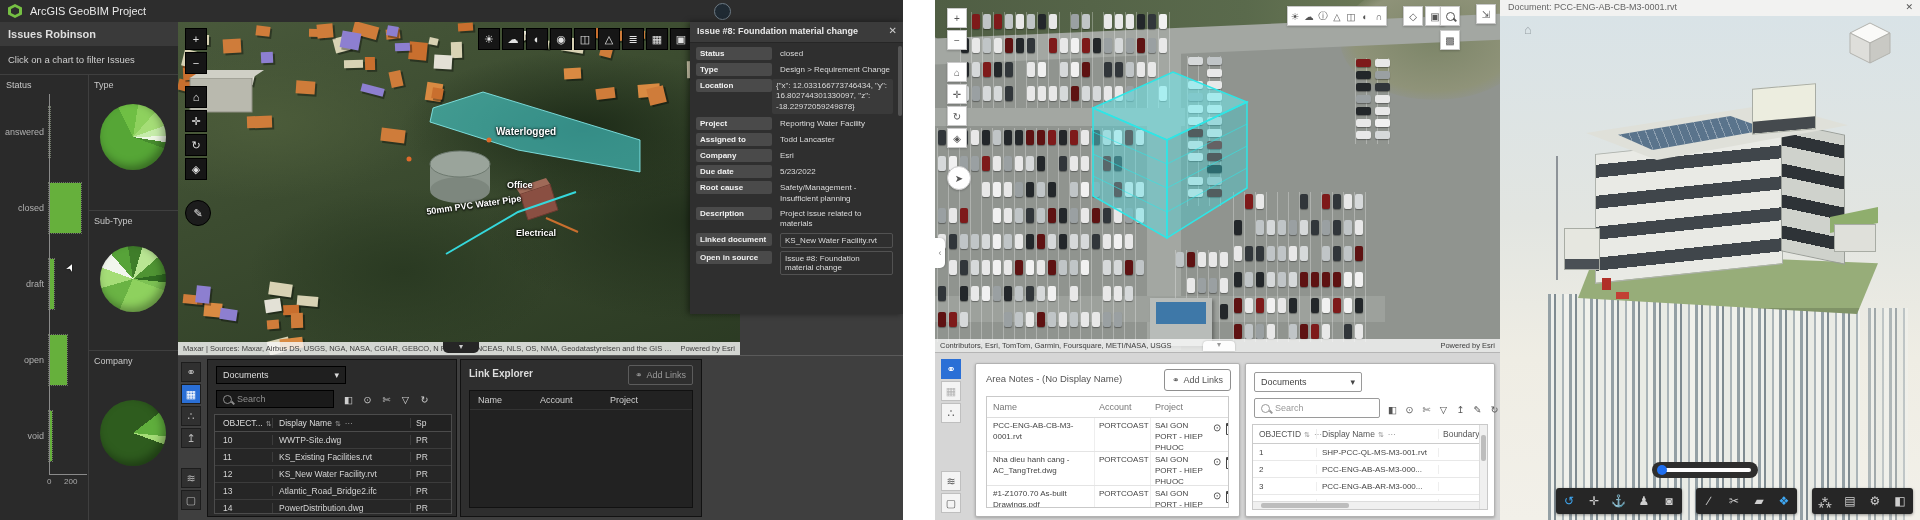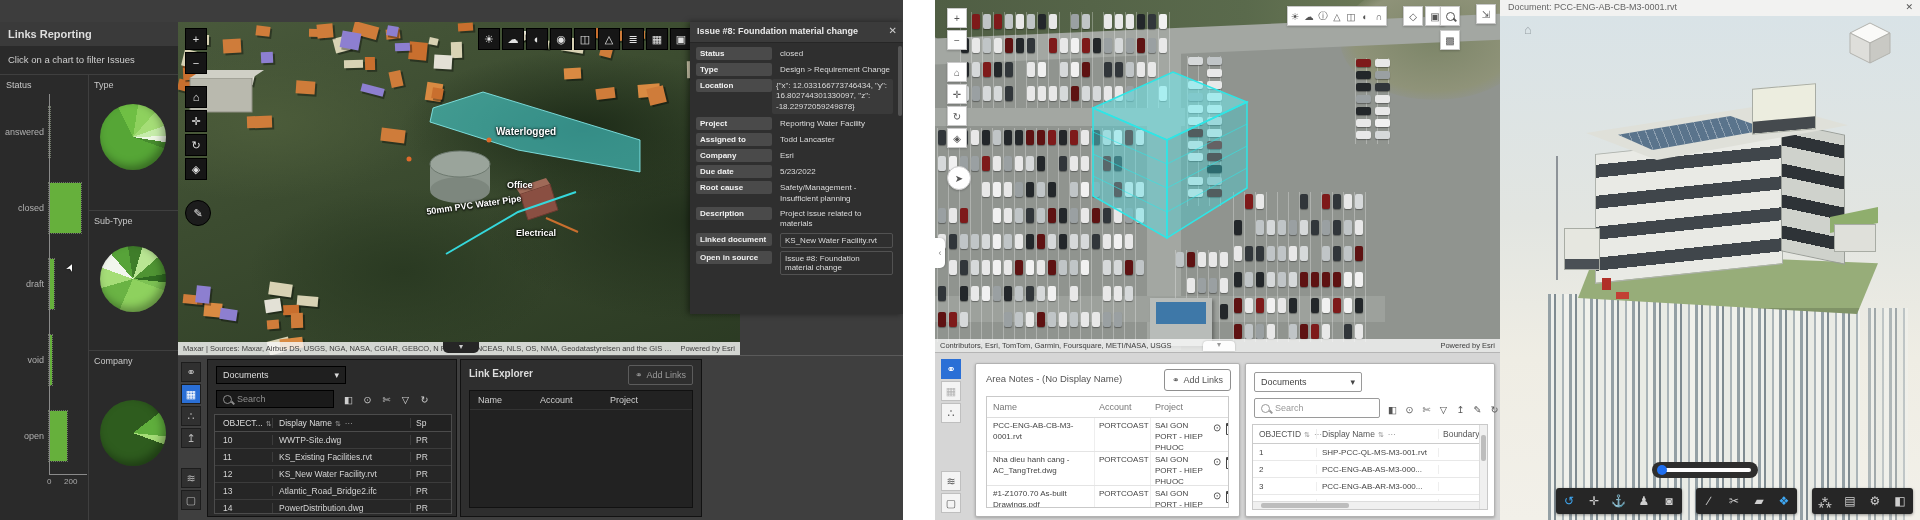--- a/index.html
+++ b/index.html
@@ -151,47 +151,54 @@
   #bim-slider{position:absolute;background:#2e2e2e;border-radius:8px;}
   #bim-slider .track{position:absolute;left:7px;right:7px;top:6px;height:4px;background:#fff;border-radius:2px;}
   #bim-slider .knob{position:absolute;left:5px;top:3px;width:10px;height:10px;border-radius:50%;background:#1f6ff0;}
 </style>
 </head>
 <body>
 
 <div id="screen">
 
   <div id="left-app">
+    <div id="l-header">
+      <div class="hexo">
+          <div class="hexi"></div>
+        </div>
+      <div id="l-title">ArcGIS GeoBIM Project</div>
+      <div id="l-avatar"></div>
+    </div>
 
     <div id="l-sidebar">
-      <div id="l-sec-head">Links Reporting</div>
+      <div id="l-sec-head">Issues Robinson</div>
       <div id="l-hint">Click on a chart to filter Issues</div>
       <div class="dvl" style="left:0;top:52px;width:178px;height:1px;"></div>
       <div class="dvl" style="left:88px;top:52px;width:1px;height:446px;"></div>
       <div class="chart-title" style="left:6px;top:58px;">Status</div>
       <div class="abs" id="status-bars" style="left: 0px; top: 72px; width: 88px; height: 380px;">
           <div class="sb-row">
             <span class="sb-label">answered</span>
             <div class="sb-bar" style="width: 1px; background: rgb(102, 176, 60);"></div>
           </div>
           <div class="sb-row">
             <span class="sb-label">closed</span>
             <div class="sb-bar" style="width: 31.5px; background: rgb(102, 176, 60);"></div>
           </div>
           <div class="sb-row">
             <span class="sb-label">draft</span>
             <div class="sb-bar" style="width: 5.25px; background: rgb(102, 176, 60);"></div>
           </div>
           <div class="sb-row">
+            <span class="sb-label">open</span>
+            <div class="sb-bar" style="width: 17.85px; background: rgb(102, 176, 60);"></div>
+          </div>
+          <div class="sb-row">
             <span class="sb-label">void</span>
             <div class="sb-bar" style="width: 2.52px; background: rgb(102, 176, 60);"></div>
-          </div>
-          <div class="sb-row">
-            <span class="sb-label">open</span>
-            <div class="sb-bar" style="width: 17.85px; background: rgb(102, 176, 60);"></div>
           </div>
           <div style="position: absolute; left: 49px; top: 0px; bottom: 0px; width: 1px; background: rgb(138, 138, 138);"></div>
         </div>
       <div id="status-axis" style="left:0;top:452px;width:88px;">
         <div class="abs" style="left:49px;top:0;width:38px;height:1px;background:#8a8a8a;"></div>
         <div class="abs" style="left:47px;top:3px;font-size:8px;color:#aaa;">0</div>
         <div class="abs" style="left:64px;top:3px;font-size:8px;color:#aaa;">200</div>
       </div>
       <div id="l-cursor">➤</div>
 

